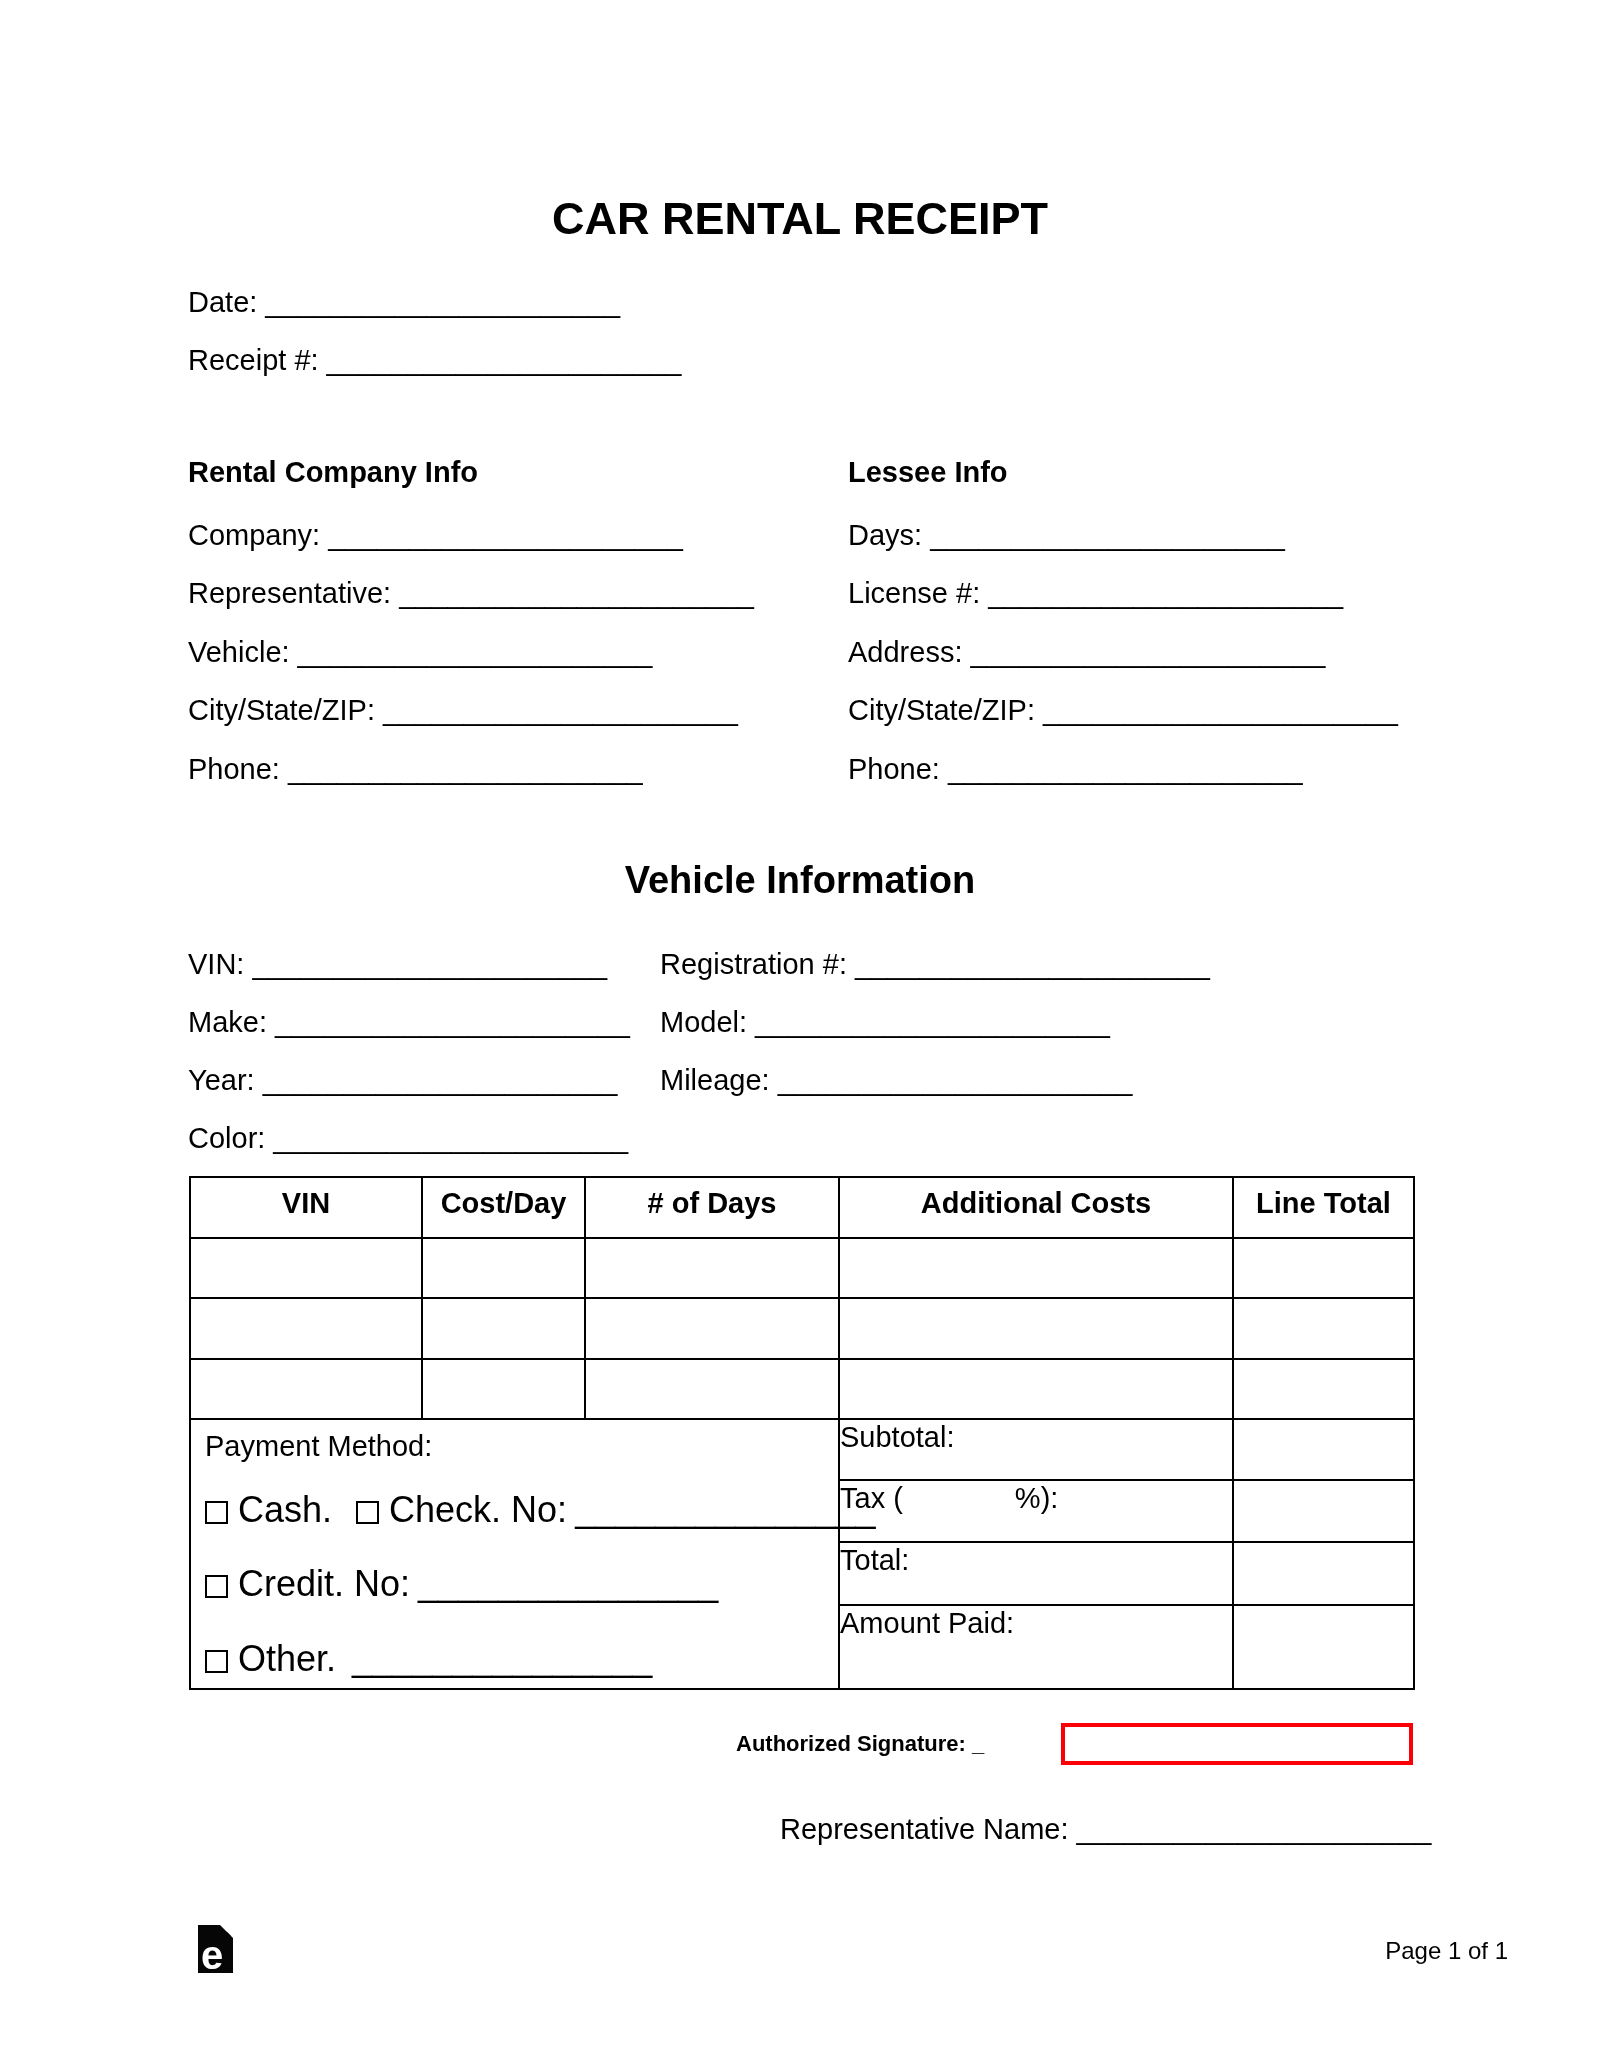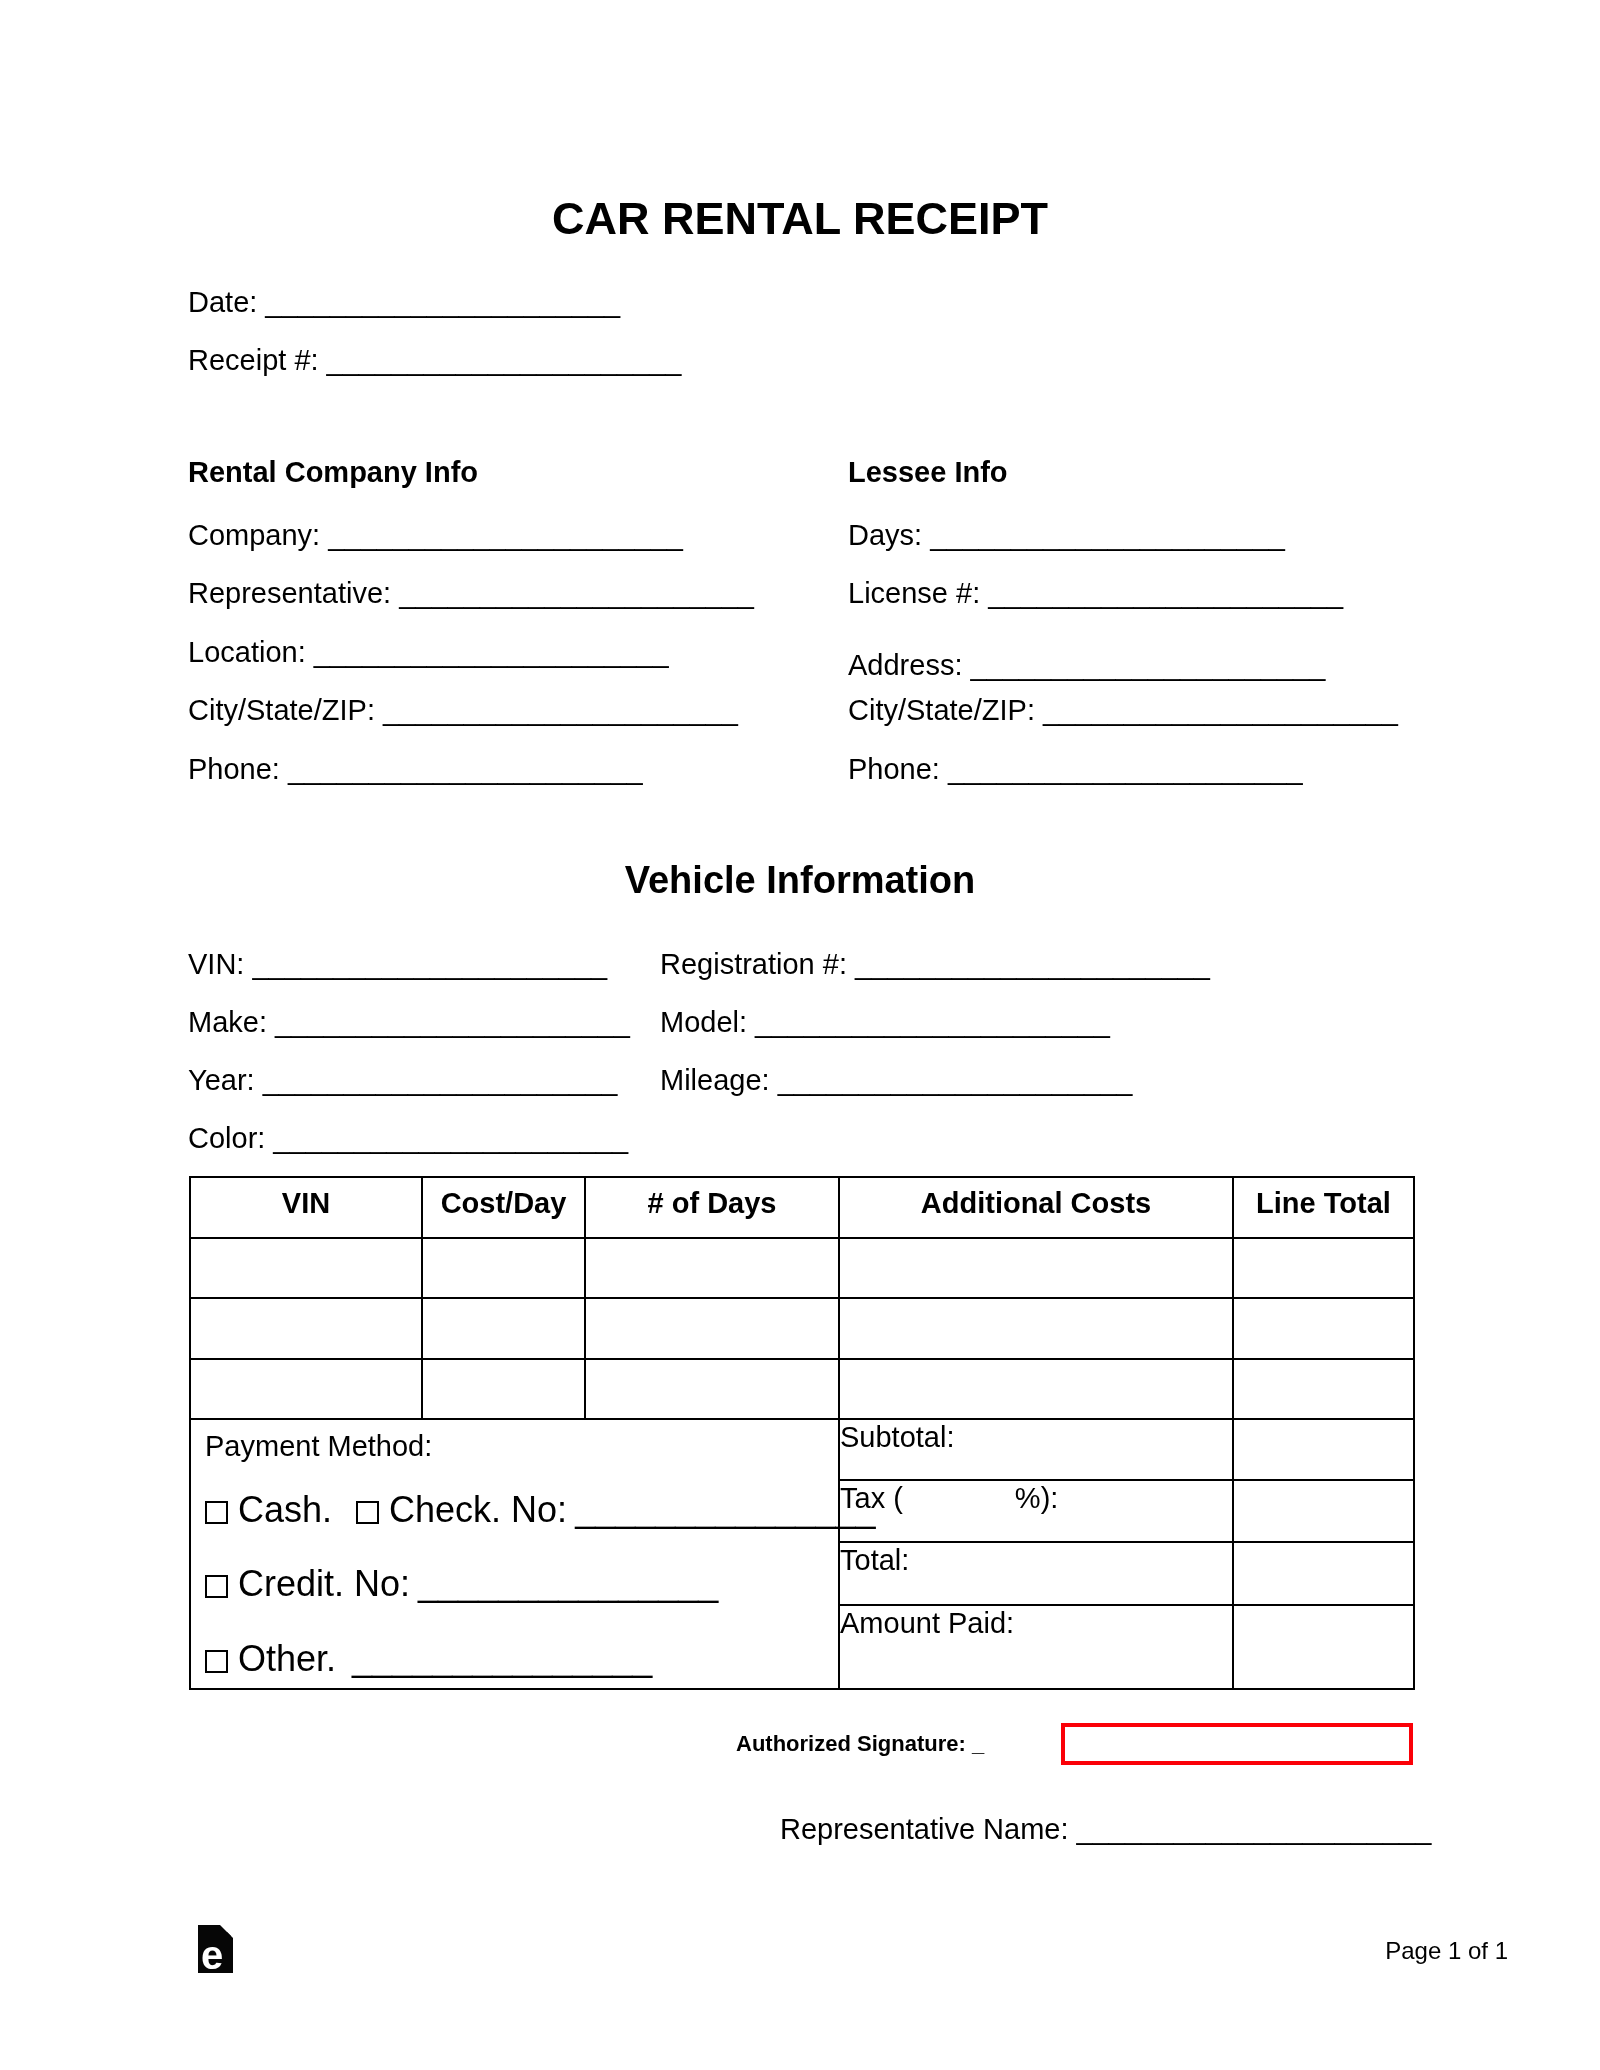--- a/index.html
+++ b/index.html
@@ -64,37 +64,37 @@
   </div>
 
   <div class="abs fline bold" style="left:188px;top:455px;">Rental Company Info</div>
   <div class="abs fline" style="left:188px;top:518px;">
     <span>Company:</span><span class="blank">______________________</span>
   </div>
   <div class="abs fline" style="left:188px;top:576px;">
     <span>Representative:</span><span class="blank">______________________</span>
   </div>
   <div class="abs fline" style="left:188px;top:635px;">
-    <span>Location:</span><span class="blank">______________________</span>
+    <span>Vehicle:</span><span class="blank">______________________</span>
   </div>
   <div class="abs fline" style="left:188px;top:693px;">
     <span>City/State/ZIP:</span><span class="blank">______________________</span>
   </div>
   <div class="abs fline" style="left:188px;top:752px;">
     <span>Phone:</span><span class="blank">______________________</span>
   </div>
 
   <div class="abs fline bold" style="left:848px;top:455px;">Lessee Info</div>
   <div class="abs fline" style="left:848px;top:518px;">
     <span>Days:</span><span class="blank">______________________</span>
   </div>
   <div class="abs fline" style="left:848px;top:576px;text-align:right;">
     <span>License #:</span><span class="blank">______________________</span>
   </div>
-  <div class="abs fline" style="left:848px;top:635px;margin-top:13px;">
+  <div class="abs fline" style="left:848px;top:635px;">
     <span>Address:</span><span class="blank">______________________</span>
   </div>
   <div class="abs fline" style="left:848px;top:693px;">
     <span>City/State/ZIP:</span><span class="blank">______________________</span>
   </div>
   <div class="abs fline" style="left:848px;top:752px;">
     <span>Phone:</span><span class="blank">______________________</span>
   </div>
 
   <div class="abs h2">Vehicle Information</div>

